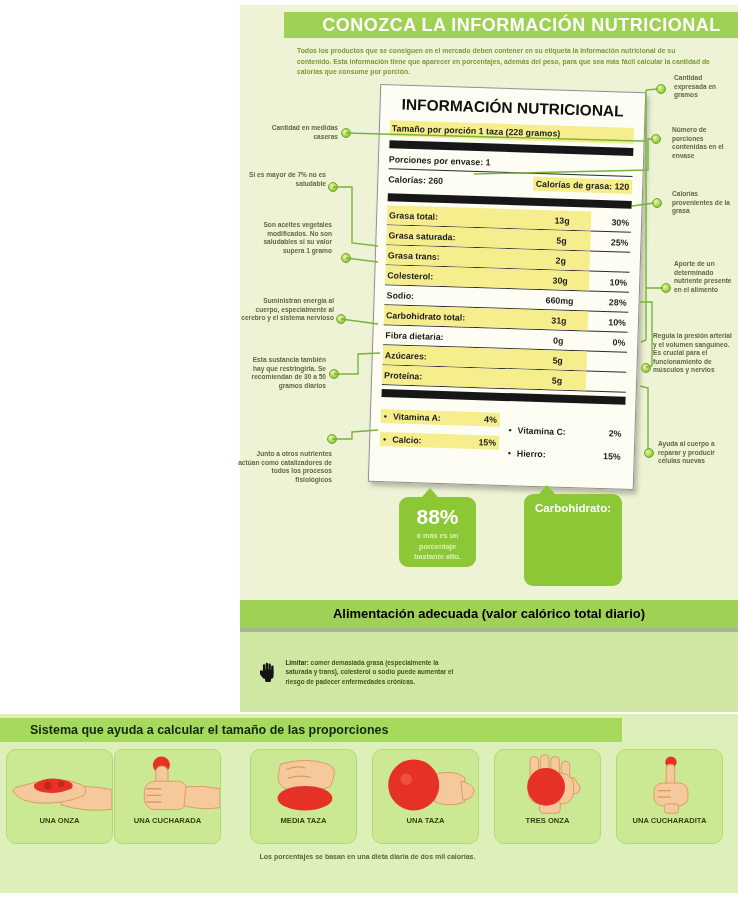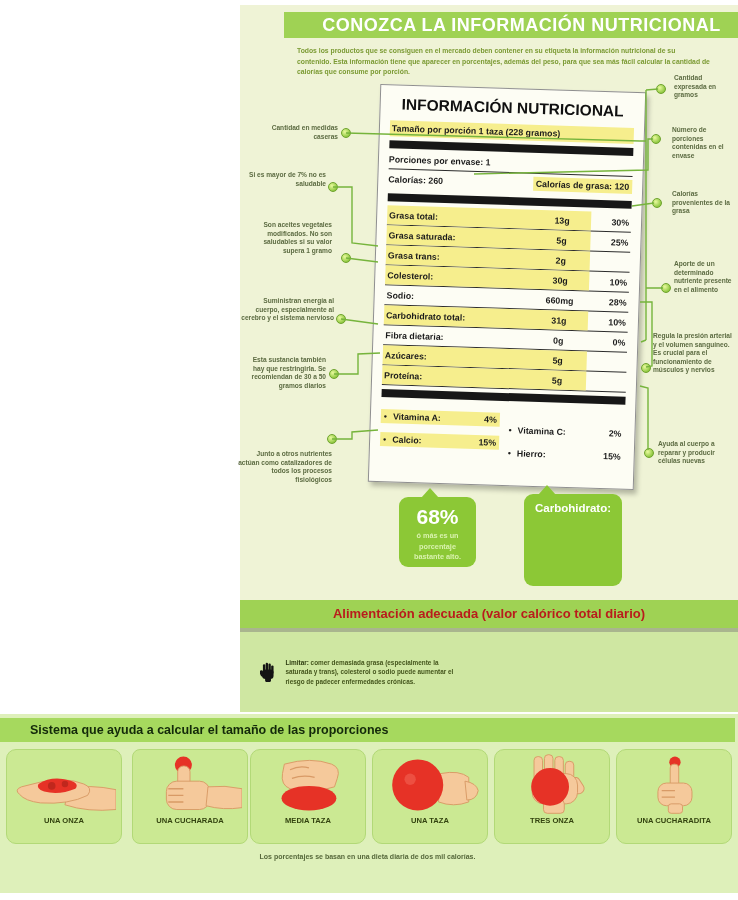--- a/index.html
+++ b/index.html
@@ -57,36 +57,36 @@
   .callout1::before { left:22px; }
   .callout2 { left:524px; top:494px; width:98px; height:92px; }
   .callout2::before { left:14px; }
   .callout .big { font-weight:bold; display:block; }
   .callout1 .big { font-size:21px; }
   .callout2 .big { font-size:11.5px; }
   .callout .small { display:block; font-size:7.3px; font-weight:bold; color:#d9f2ae; line-height:1.45; margin-top:2px; }
 
   
   .adequate-bar { position:absolute; left:240px; top:600px; width:498px; height:28px; background:#9fd254;
-    color:#b91c1c; font-weight:bold; font-size:13px; line-height:28px; text-align:center; }
+    color:#000000; font-weight:bold; font-size:13px; line-height:28px; text-align:center; }
   .adequate-divider { position:absolute; left:240px; top:628px; width:498px; height:4px; background:#a9b58e; }
   .adequate-body { position:absolute; left:240px; top:632px; width:498px; height:80px; background:#cfe7a2;
     display:flex; align-items:center; }
   .adq-block { display:flex; align-items:center; gap:10px; }
   .adq-block.one { margin-left:24px; width:250px; }
   .adq-block.two { margin-left:20px; width:200px; }
   .adq-text { font-size:7.4px; font-weight:bold; color:#44551c; line-height:1.45; }
   .adq-text.small { font-size:6.4px; }
   .adq-text b { color:#2e3c10; }
 
   
   .bottom { position:absolute; left:0; top:714px; width:738px; height:179px; background:#def0ba; }
-  .sistema-bar { position:absolute; left:0; top:4px; width:735px; height:24px; background:#a6d95e;
+  .sistema-bar { position:absolute; left:0; top:4px; width:622px; height:24px; background:#a6d95e;
     color:#13290a; font-weight:bold; font-size:12.5px; line-height:24px; padding-left:30px; }
-  .card { position:absolute; top:35px; width:116px; height:95px; background:#cbe993;
+  .card { position:absolute; top:35px; width:107px; height:95px; background:#cbe993;
     border:1px solid #b2d977; border-radius:10px; display:flex; flex-direction:column; align-items:center; }
   .card svg { width:104px; height:62px; margin-top:3px; }
   .card .clabel { font-size:7.6px; font-weight:bold; color:#33430f; text-align:center; line-height:1.25; margin-top:1px; }
   .footnote { position:absolute; left:0; top:139px; width:735px; text-align:center;
     font-size:7px; font-weight:bold; color:#55673a; }
 </style>
 </head>
 <body>
 
 <div class="page">
@@ -232,21 +232,21 @@
       <path d="M332,439 L352,439 L352,432 L378,430"></path>
       <path d="M646,90 L646,340 M646,90 L658,89 M640,141 L646,141 M646,288 L663,288 M646,340 L641,342"></path>
       <path d="M474,174 L648,170 L648,139 L653,139"></path>
       <path d="M632,206 L654,203"></path>
       <path d="M640,302 L652,302 L652,366 L646,367"></path>
       <path d="M648,450 L648,388 L640,386"></path>
     </g>
   </svg>
 
   <div class="callout callout1">
-    <span class="big">68%</span>
+    <span class="big">88%</span>
     <span class="small">ó más es un porcentaje bastante alto.</span>
   </div>
   <div class="callout callout2">
     <span class="big">Carbohidrato:</span>
   </div>
 
   <div class="adequate-bar">Alimentación adecuada (valor calórico total diario)</div>
   <div class="adequate-divider"></div>
   <div class="adequate-body">
     <div class="adq-block two">
@@ -272,21 +272,21 @@
       <svg viewBox="0 0 110 62">
         <path d="M60,36 Q82,31 110,37 L110,58 Q80,61 56,53 Z" fill="#f5c99b" stroke="#d89a66" stroke-width="1"></path>
         <path d="M8,42 Q2,37 10,34 L30,29 Q56,23 76,31 Q86,35 80,43 Q60,53 30,51 Q14,49 8,42 Z" fill="#f5c99b" stroke="#d89a66" stroke-width="1"></path>
         <path d="M28,31 Q42,22 60,27 Q72,30 67,36 Q50,43 34,39 Q25,36 28,31 Z" fill="#e63226"></path>
         <circle cx="42" cy="33" r="4" fill="#c0271d"></circle>
           <circle cx="56" cy="31" r="3.4" fill="#c0271d"></circle>
       </svg>
       <div class="clabel">UNA ONZA</div>
     </div>
 
-    <div class="card" style="left:132px;border-radius:8px;">
+    <div class="card" style="left:114px;border-radius:8px;">
       <svg viewBox="0 0 110 62">
         <circle cx="48" cy="11" r="9" fill="#e63226"></circle>
         <rect x="42" y="12" width="13" height="22" rx="6" fill="#f5c99b" stroke="#d89a66" stroke-width="1"></rect>
         <rect x="30" y="28" width="46" height="30" rx="11" fill="#f5c99b" stroke="#d89a66" stroke-width="1"></rect>
         <path d="M32,36 h16 M32,43 h16 M32,50 h16" stroke="#d89a66" stroke-width="1.4" fill="none"></path>
         <path d="M74,34 Q92,32 110,36 L110,56 Q90,59 72,54 Z" fill="#f5c99b" stroke="#d89a66" stroke-width="1"></path>
       </svg>
       <div class="clabel">UNA CUCHARADA</div>
     </div>
 

